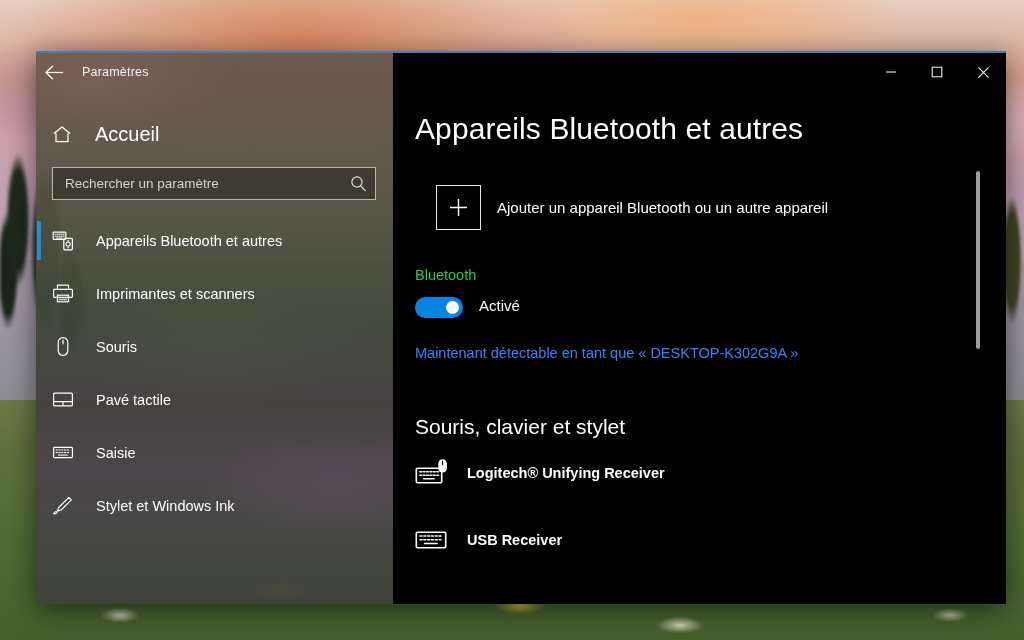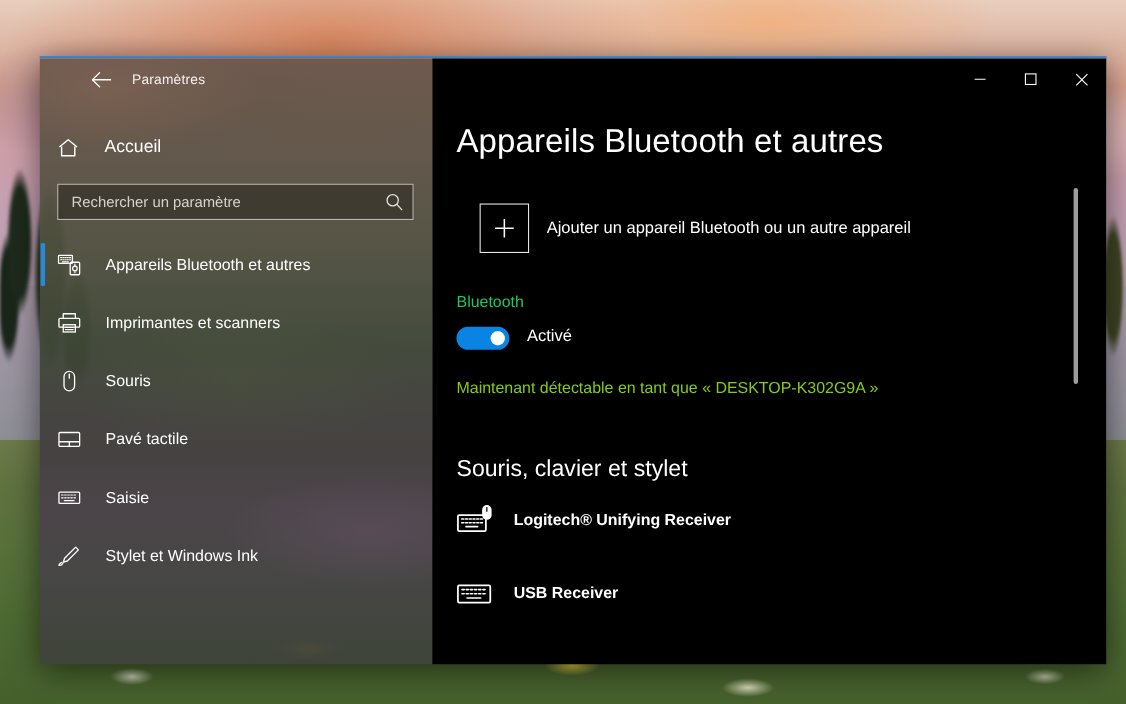--- a/index.html
+++ b/index.html
@@ -82,33 +82,33 @@
   }
   #sidebar::after{
     content:"";position:absolute;inset:0;pointer-events:none;
     background:
       radial-gradient(ellipse 200px 80px at 60px 30px, rgba(150,110,90,.35) 0%, rgba(0,0,0,0) 70%),
       radial-gradient(ellipse 180px 70px at 300px 430px, rgba(120,90,120,.3) 0%, rgba(0,0,0,0) 72%),
       radial-gradient(ellipse 220px 90px at 180px 290px, rgba(80,90,60,.28) 0%, rgba(0,0,0,0) 72%);
   }
   #sidebar > *{position:relative;z-index:2;}
 
-  .titlebar{height:38px;display:flex;align-items:center;padding-left:14px;margin-left:24px;}
+  .titlebar{height:38px;display:flex;align-items:center;}
   .back-btn{
     width:36px;height:30px;display:flex;align-items:center;justify-content:center;
     cursor:pointer;
   }
   .back-btn svg{display:block;}
   .title-text{margin-left:10px;font-size:12.5px;color:#f2f2f2;letter-spacing:.2px;}
 
   .home-row{
     display:flex;align-items:center;height:40px;margin-top:23px;padding-left:16px;cursor:pointer;
   }
   .home-row .ico{width:32px;display:flex;align-items:center;justify-content:flex-start;}
-  .home-row .lbl{font-size:16px;color:#fff;margin-left:11px;}
+  .home-row .lbl{font-size:20px;color:#fff;margin-left:11px;}
 
   .search-wrap{
     margin:13px 0 0 16px;width:324px;height:33px;
     border:1px solid #b9b4ae;background:rgba(24,22,20,.42);
     display:flex;align-items:center;box-sizing:border-box;cursor:text;
   }
   .search-input{
     flex:1;background:transparent;border:0;outline:0;color:#e9e6e2;
     font-family:"Liberation Sans", sans-serif;font-size:13.5px;padding:0 8px 0 12px;
   }
@@ -156,21 +156,21 @@
   .toggle-row{position:absolute;left:22px;top:244px;display:flex;align-items:flex-start;}
   .toggle{
     width:48px;height:21px;border-radius:11px;background:#0a84e2;
     position:relative;cursor:pointer;flex:0 0 48px;
   }
   .toggle .knob{
     position:absolute;right:4px;top:4px;width:13px;height:13px;border-radius:50%;background:#fff;
   }
   .toggle-text{margin-left:16px;font-size:15px;color:#fff;}
 
-  .discover-text{position:absolute;left:22px;top:292px;font-size:14.5px;color:#84cc16;}
+  .discover-text{position:absolute;left:22px;top:292px;font-size:14.5px;color:#3b82f6;}
 
   .group-head{
     position:absolute;left:22px;top:362px;font-size:21px;font-weight:300;color:#fff;
   }
   .dev-list{position:absolute;left:22px;top:400px;width:460px;}
   .dev-item{display:flex;align-items:center;height:40px;margin-bottom:27px;cursor:pointer;}
   .dev-ico{width:46px;flex:0 0 46px;display:flex;align-items:center;justify-content:flex-start;}
   .dev-name{margin-left:6px;font-size:14.5px;color:#fff;font-weight:bold;}
 
   .scrollbar{

